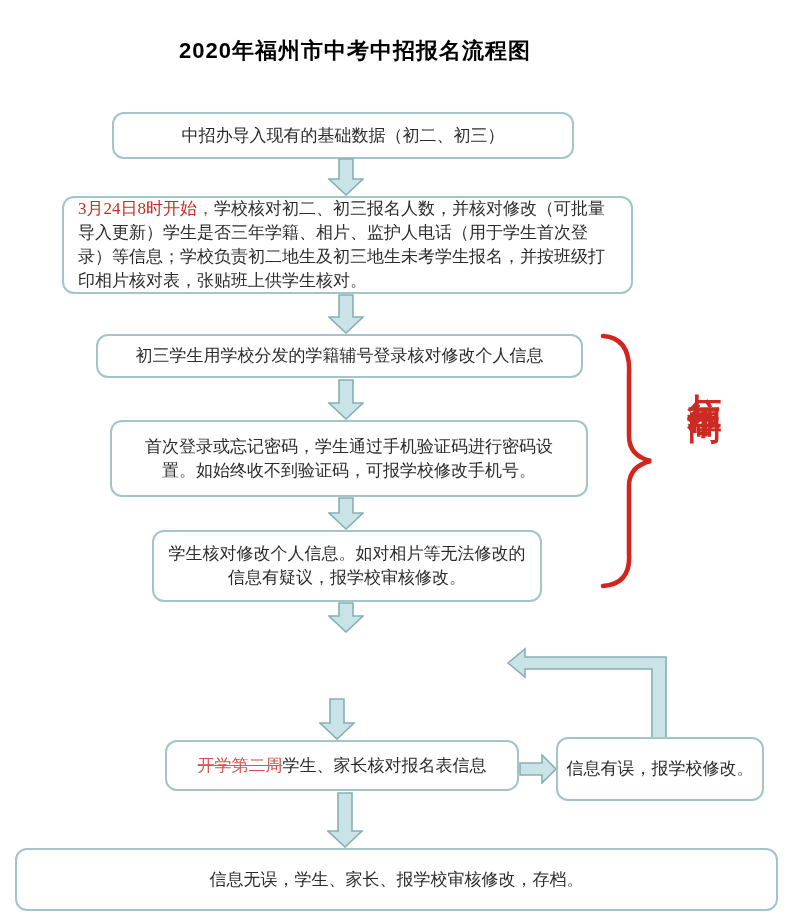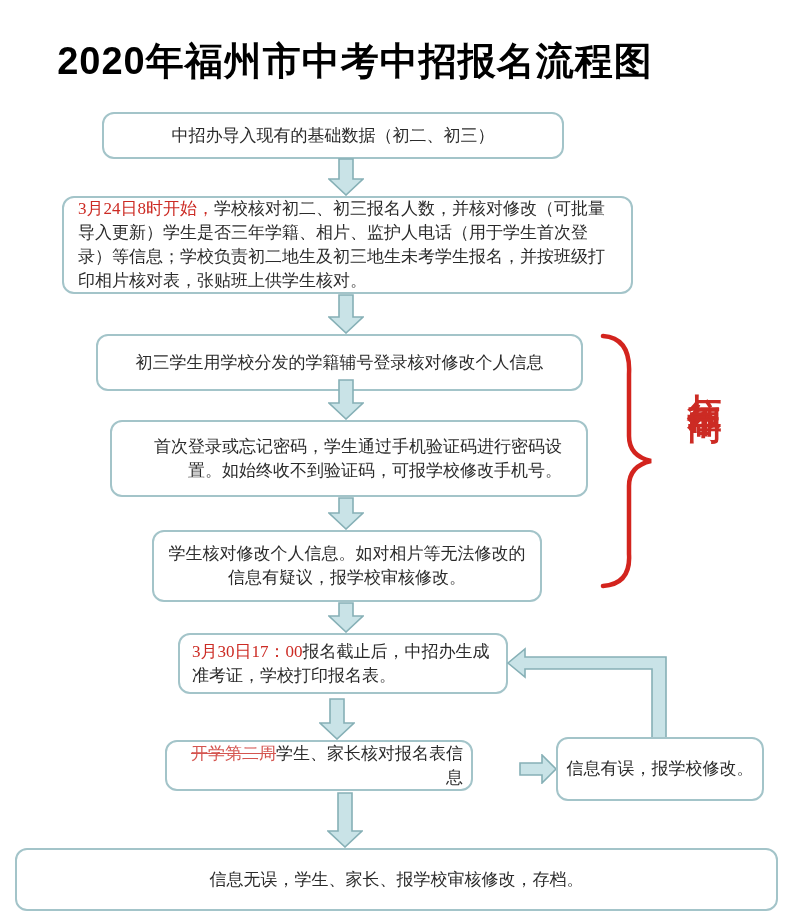--- a/index.html
+++ b/index.html
@@ -11,37 +11,37 @@
   }
   html,body{margin:0;padding:0;background:#ffffff;}
   #canvas{
     position:relative;width:795px;height:920px;background:#ffffff;
     font-family:"Liberation Serif","DejaVu Serif",serif;color:var(--ink);
     overflow:hidden;
   }
   .title{
     position:absolute;left:0;top:36px;width:710px;text-align:center;
     font-family:"Liberation Sans","DejaVu Sans",sans-serif;
-    font-weight:bold;font-size:38px;color:#000;letter-spacing:1px;
+    font-weight:bold;font-size:22px;color:#000;letter-spacing:1px;
   }
   .fbox{
     position:absolute;background:#fff;border:2px solid var(--box-border);
     border-radius:12px;box-sizing:border-box;font-size:17px;line-height:24px;
     display:flex;flex-direction:column;justify-content:center;
   }
   .center{text-align:center;}
   .red{color:var(--accent);}
   .strike{color:#d4544f;text-decoration:line-through;text-decoration-color:#d4544f;}
-  #box1{left:102px;top:112px;width:462px;height:47px;padding:18px 10px;}
+  #box1{left:112px;top:112px;width:462px;height:47px;padding:18px 10px;}
   #box2{left:62px;top:196px;width:571px;height:98px;padding:4px 14px;text-align:left;}
-  #box3{left:96px;top:334px;width:487px;height:57px;padding:2px 10px;}
-  #box4{left:110px;top:420px;width:478px;height:77px;padding:4px 24px;text-align:right;}
+  #box3{left:96px;top:334px;width:487px;height:44px;padding:2px 10px;}
+  #box4{left:110px;top:420px;width:478px;height:77px;padding:4px 24px;text-align:center;}
   #box5{left:152px;top:530px;width:390px;height:72px;padding:4px 12px;}
   #box6{left:178px;top:633px;width:330px;height:61px;padding:4px 12px;text-align:left;}
-  #box7{left:165px;top:740px;width:308px;height:51px;padding:2px 8px;text-align:right;}
+  #box7{left:165px;top:740px;width:354px;height:51px;padding:2px 8px;}
   #boxError{left:556px;top:737px;width:208px;height:64px;padding:10px 8px;}
   #boxFinal{left:15px;top:848px;width:763px;height:63px;padding:2px 10px;}
   .arrow{position:absolute;}
   .side-label{
     position:absolute;left:684px;top:366px;height:210px;
     writing-mode:vertical-rl;text-orientation:upright;
     font-size:34px;font-weight:bold;color:var(--accent);
     letter-spacing:5px;line-height:40px;
   }
 </style>
@@ -91,23 +91,20 @@
   <svg class="arrow" style="left:328px;top:602px;" width="36" height="31">
     <polygon points="11,1 25,1 25,14 35,14 18,30 1,14 11,14" fill="#c9e3e7" stroke="#86b0b6" stroke-width="1.6"></polygon>
   </svg>
 
   <svg class="arrow" style="left:593px;top:330px;" width="68" height="262">
     <path d="M10,6 Q38,8 36,44 L36,106 Q36,126 58,131 Q36,136 36,156 L36,224 Q38,254 10,256" fill="none" stroke="#d3241e" stroke-width="4.5" stroke-linecap="round"></path>
   </svg>
 
   <div class="side-label">与往年不同</div>
 
-  <div class="fbox" id="box6">
-    <div><span class="red">3月30日17：00</span><span>报名截止后，中招办生成准考证，学校打印报名表。</span></div>
-  </div>
 
   <svg class="arrow" style="left:505px;top:646px;" width="168" height="95">
     <polygon points="3,17 20,3 20,11 161,11 161,92 147,92 147,23 20,23 20,31" fill="#c9e3e7" stroke="#86b0b6" stroke-width="1.6"></polygon>
   </svg>
 
   <svg class="arrow" style="left:319px;top:698px;" width="36" height="42">
     <polygon points="11,1 25,1 25,25 35,25 18,41 1,25 11,25" fill="#c9e3e7" stroke="#86b0b6" stroke-width="1.6"></polygon>
   </svg>
 
   <div class="fbox center" id="box7">

